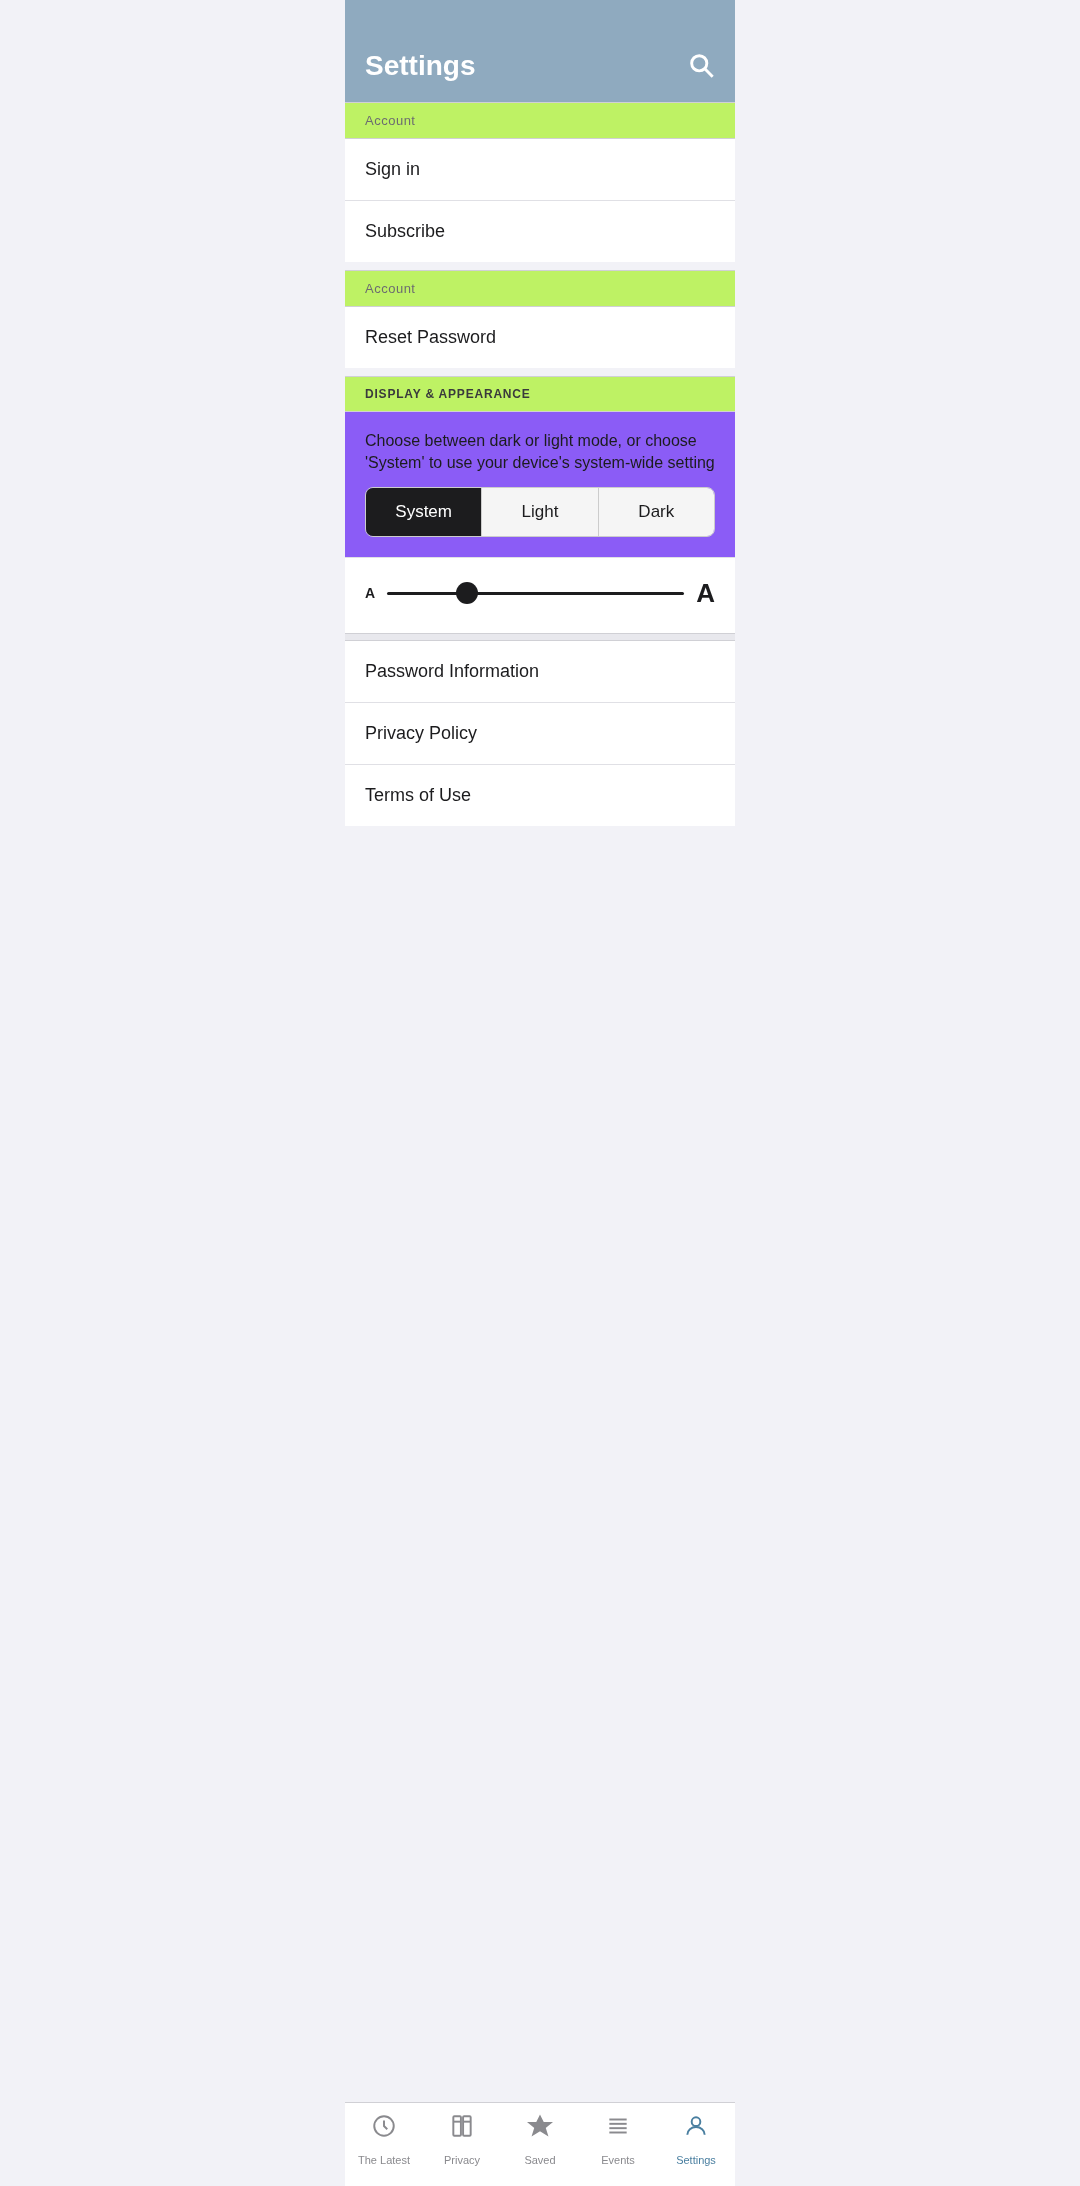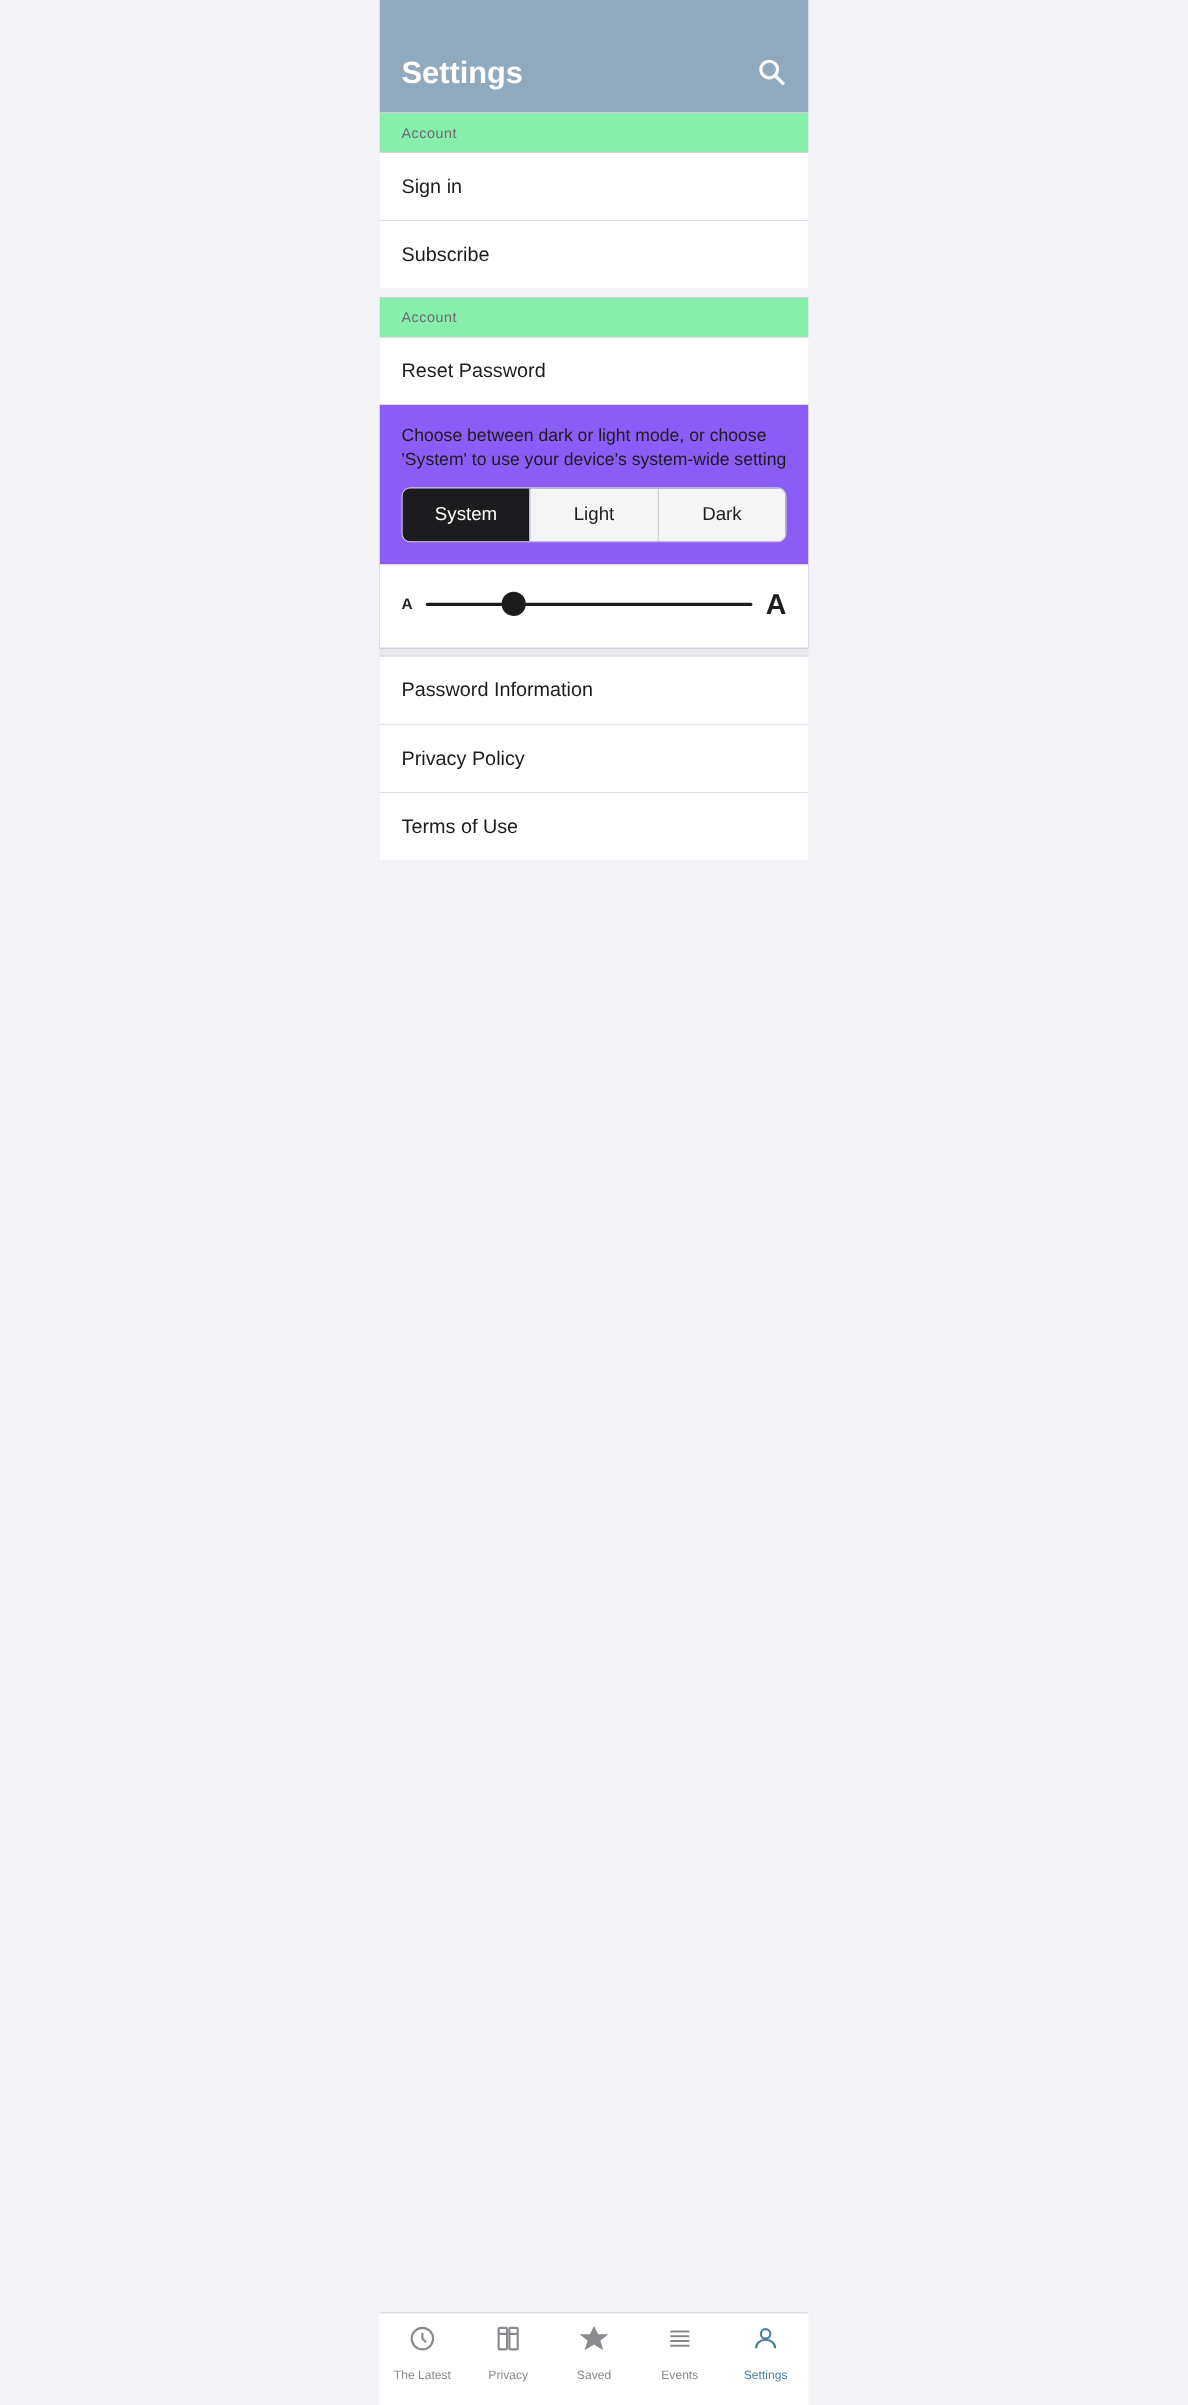--- a/index.html
+++ b/index.html
@@ -39,21 +39,21 @@
     .search-icon-btn svg {
       width: 28px;
       height: 28px;
       fill: none;
       stroke: white;
       stroke-width: 2.5;
     }
 
     
     .section-header {
-      background: #86efac;
+      background: #bef264;
       padding: 10px 20px;
       font-size: 13px;
       color: #6c6c70;
       letter-spacing: 0.5px;
       border-top: 1px solid #d0d0d5;
       border-bottom: 1px solid #d0d0d5;
     }
 
     
     .menu-item {
@@ -252,20 +252,23 @@
   <div class="section-header" style="margin-top:8px;">
     <span>Account</span>
   </div>
 
   <div class="menu-group">
     <div class="menu-item">
       <span>Reset Password</span>
     </div>
   </div>
 
+  <div class="section-header" style="margin-top:8px; font-weight:600; color:#3a3a3c; text-transform:uppercase; font-size:12px; letter-spacing:0.8px;">
+    <span>DISPLAY &amp; APPEARANCE</span>
+  </div>
 
   <div class="display-section">
     <p class="display-description">Choose between dark or light mode, or choose 'System' to use your device's system-wide setting</p>
 
     <div class="theme-selector">
       <button class="theme-btn active">System</button>
       <button class="theme-btn">Light</button>
       <button class="theme-btn">Dark</button>
     </div>
 

